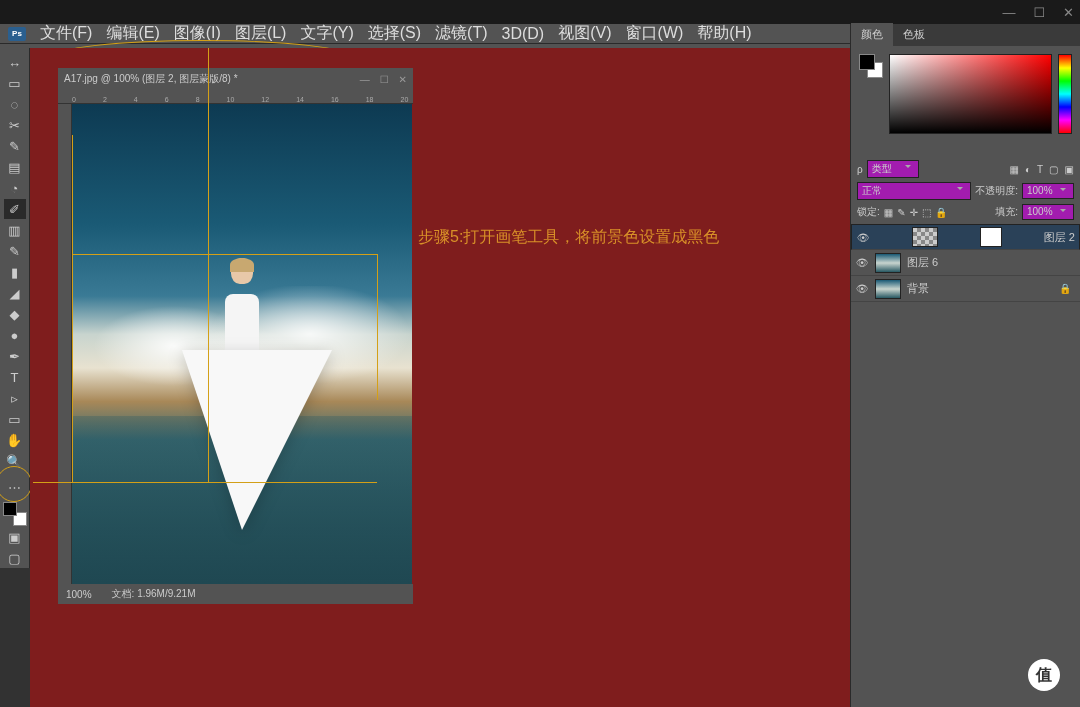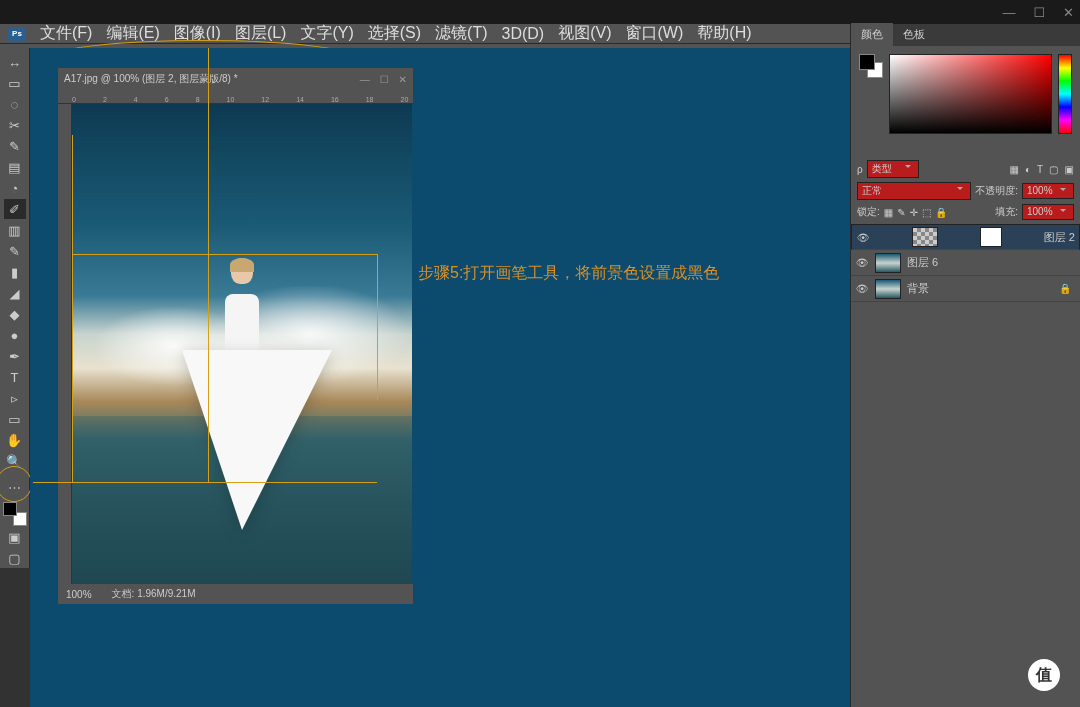--- a/index.html
+++ b/index.html
@@ -20,53 +20,53 @@
 .num { background:#3a3a3a; border:1px solid #222; padding:1px 4px; min-width:36px; text-align:right; }
 .ring { position:absolute; border:1px solid #d4a017; border-radius:50%; pointer-events:none; }
 
 .toolbox { position:absolute; left:0; top:48px; width:30px; background:#535353; border-right:1px solid #2a2a2a; display:flex; flex-direction:column; align-items:center; gap:1px; padding-top:4px; }
 .tool { width:22px; height:20px; display:flex; align-items:center; justify-content:center; color:#ccc; font-size:13px; cursor:pointer; }
 .tool.active { background:#2a2a2a; }
 .color-swap { position:relative; width:24px; height:24px; margin-top:4px; }
 .color-swap .fg { position:absolute; width:14px; height:14px; background:#000; border:1px solid #888; top:0; left:0; }
 .color-swap .bg { position:absolute; width:14px; height:14px; background:#fff; border:1px solid #888; bottom:0; right:0; }
 
-.workspace { position:absolute; left:30px; top:48px; right:230px; bottom:0; background:#0c4a6e;padding-left:27px; }
+.workspace { position:absolute; left:30px; top:48px; right:230px; bottom:0; background:#7f1d1d;padding-left:27px; }
 .doc { position:absolute; left:28px; top:20px; width:355px; }
 .doc-tab { height:22px; background:#535353; display:flex; align-items:center; padding:0 6px; color:#ccc; font-size:10px; justify-content:space-between; }
 .doc-tab .wbtn { display:flex; gap:10px; color:#999; }
 .ruler-h { height:14px; background:#535353; border-bottom:1px solid #333; font-size:7px; color:#aaa; display:flex; align-items:flex-end; padding-left:14px; overflow:hidden; gap:27px; }
 .canvas-wrap { display:flex; }
 .ruler-v { width:14px; background:#535353; border-right:1px solid #333; }
 .canvas { width:340px; height:480px; position:relative; background:linear-gradient(to bottom,#0d3a52 0%,#1a5a75 25%,#3a7a95 40%,#c8d4ce 48%,#e8e2d0 55%,#a88858 62%,#3a6a72 70%,#285862 100%); }
 .clouds { position:absolute; top:38%; left:0; right:0; height:120px; background:radial-gradient(ellipse 80px 40px at 30% 50%,rgba(255,255,255,0.9),transparent),radial-gradient(ellipse 100px 50px at 70% 40%,rgba(255,255,255,0.85),transparent),radial-gradient(ellipse 60px 30px at 50% 60%,rgba(255,255,255,0.8),transparent); }
 .figure { position:absolute; left:50%; top:32%; transform:translateX(-50%); width:100px; height:280px; }
 .head { width:22px; height:26px; background:#e8c8a8; border-radius:50% 50% 40% 40%; margin:0 auto; }
 .hair { width:24px; height:14px; background:#c8a870; border-radius:50% 50% 0 0; margin:-26px auto 0; }
 .body { width:34px; height:60px; background:#f5f5f5; margin:22px auto 0; border-radius:8px 8px 0 0; }
 .dress { width:0; height:0; border-left:60px solid transparent; border-right:90px solid transparent; border-top:180px solid #f8f8f8; margin:-4px auto 0; transform:translateX(-10px); filter:drop-shadow(0 4px 8px rgba(0,0,0,0.2)); }
 .water { position:absolute; bottom:0; left:0; right:0; height:35%; background:linear-gradient(to bottom,rgba(40,88,98,0.3),rgba(30,70,80,0.9)); }
 .status { height:20px; background:#535353; display:flex; align-items:center; padding:0 8px; color:#ccc; font-size:10px; gap:20px; }
 
-.annot { position:absolute; color:#d89028; font-size:16px; font-family:"SimSun",serif; line-height:1.8;margin-top:36px; }
+.annot { position:absolute; color:#d89028; font-size:16px; font-family:"SimSun",serif; line-height:1.8; }
 .gline { position:absolute; background:#d4a017; pointer-events:none; }
 
 .rpanel { position:absolute; right:0; top:24px; width:230px; bottom:0; background:#535353; border-left:1px solid #2a2a2a; }
 .panel-hdr { height:22px; background:#3a3a3a; display:flex; align-items:flex-end; font-size:11px; color:#ccc; }
 .panel-hdr .tab { padding:4px 10px; cursor:pointer; }
 .panel-hdr .tab.active { background:#535353; }
 .color-panel { height:110px; padding:8px; display:flex; gap:6px; }
 .fgbg-mini { position:relative; width:24px; height:24px; }
 .fgbg-mini .f { position:absolute; width:16px; height:16px; background:#000; border:1px solid #888; }
 .fgbg-mini .b { position:absolute; width:16px; height:16px; background:#fff; border:1px solid #888; bottom:0; right:0; }
 .picker { flex:1; height:80px; background:linear-gradient(to top,#000,transparent),linear-gradient(to right,#fff,#f00); border:1px solid #222; }
 .hue { width:14px; height:80px; background:linear-gradient(to bottom,#f00,#ff0,#0f0,#0ff,#00f,#f0f,#f00); border:1px solid #222; }
 .layer-opts { padding:4px 6px; font-size:10px; color:#ccc; display:flex; flex-direction:column; gap:4px; }
 .lrow { display:flex; align-items:center; gap:4px; }
-.lsel { background:#b91c1c; border:1px solid #222; padding:1px 4px; flex:1; display:flex; justify-content:space-between; }
+.lsel { background:#a21caf; border:1px solid #222; padding:1px 4px; flex:1; display:flex; justify-content:space-between; }
 .lsel.sm { flex:0 0 52px; }
 .icons-row { display:flex; gap:6px; margin-left:auto; font-size:10px; }
 .layers { font-size:11px; color:#ccc; }
 .layer { display:flex; align-items:center; height:26px; border-bottom:1px solid #444; padding-left:4px; gap:6px; }
 .layer.sel { background:#2a4158; }
 .eye { width:14px; text-align:center; font-size:10px; }
 .thumb { width:26px; height:20px; border:1px solid #222; background:linear-gradient(#1a5a75,#c8d4ce,#285862); }
 .thumb.checker { background:repeating-conic-gradient(#888 0 25%,#ccc 0 50%) 0 0/8px 8px; }
 .mask { width:22px; height:20px; background:#fff; border:1px solid #222; }
 .lock { margin-left:auto; margin-right:8px; font-size:10px; }

